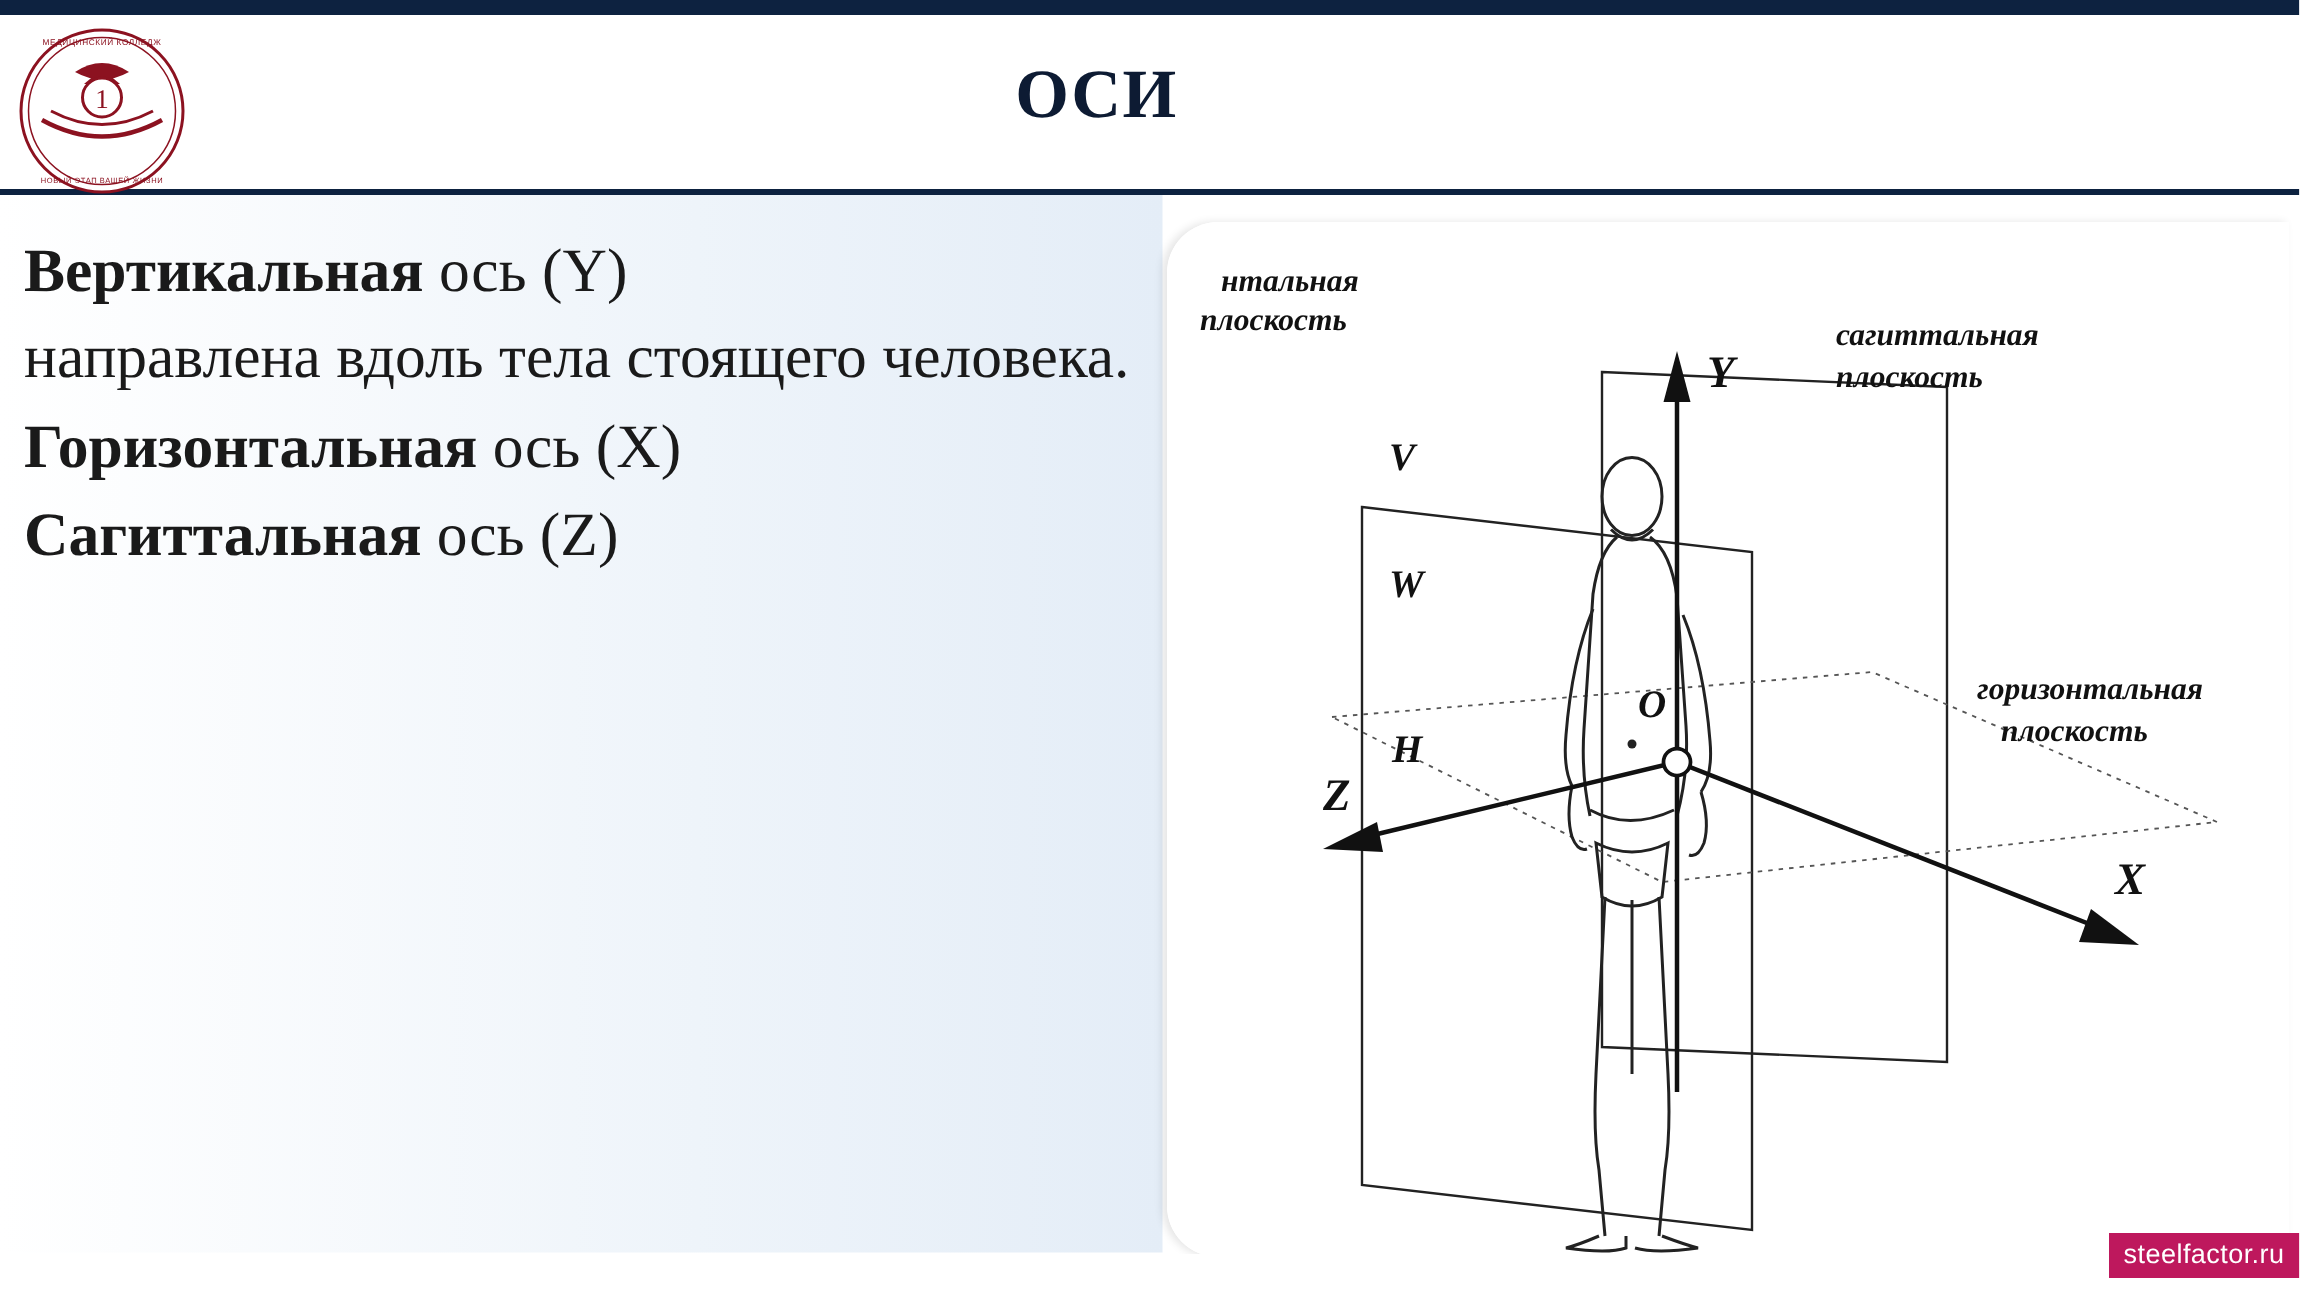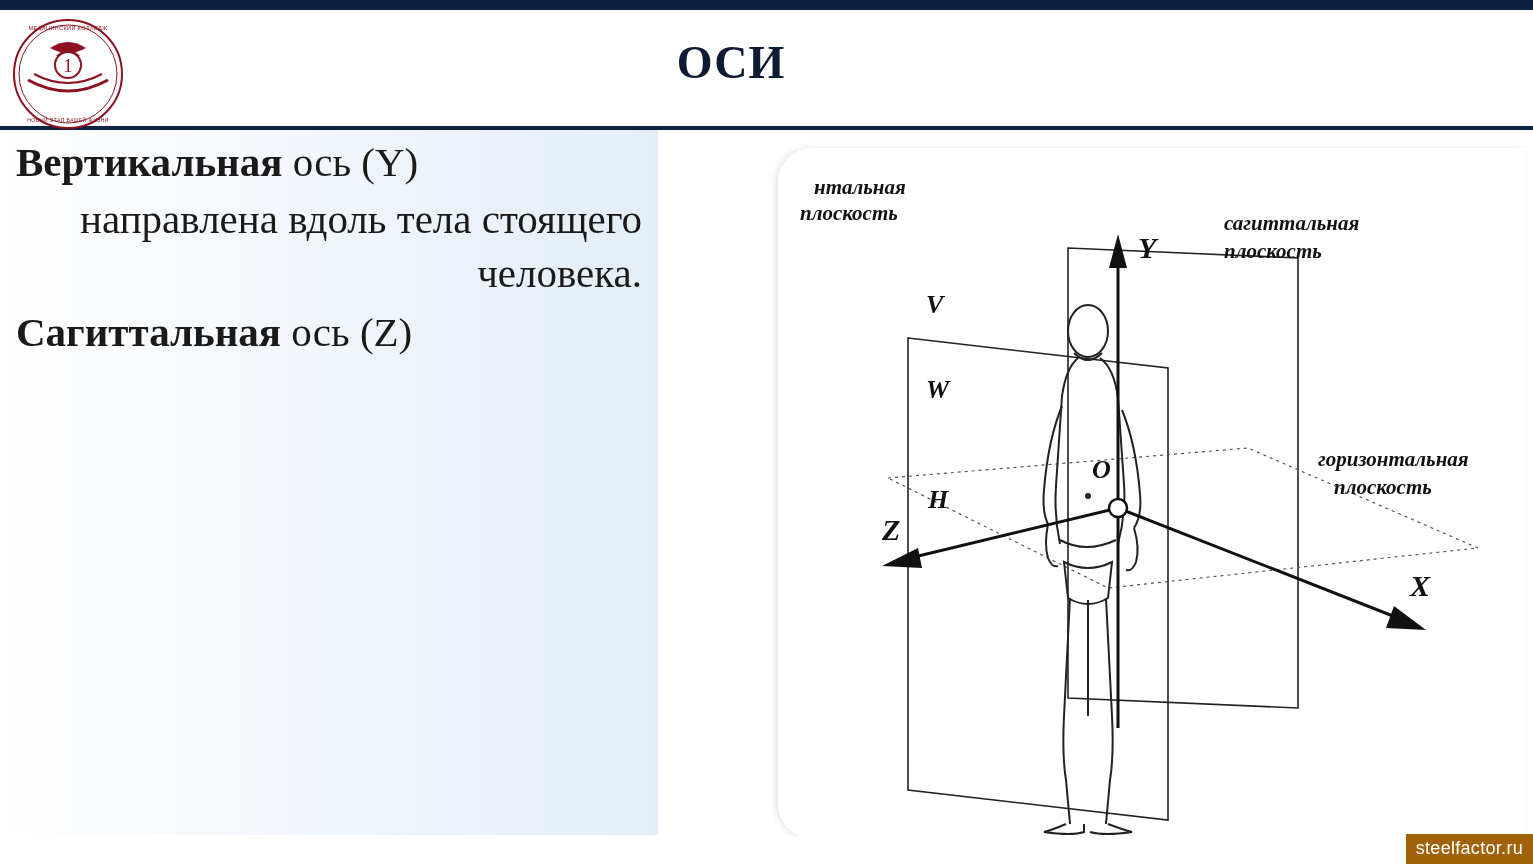--- a/index.html
+++ b/index.html
@@ -52,61 +52,60 @@
     width: 112px;
     height: 112px;
   }
   .logo svg { display:block; }
 
   
   .left-panel {
     position: absolute;
     top: 130px;
     left: 0;
-    width: 658px;
+    width: 775px;
     height: 705px;
     background: linear-gradient(to right, #ffffff 0%, #eef4fa 60%, #e4edf7 100%);
-    padding: 6px 16px 0 16px;
+    padding: 24px 16px 0 16px;
     box-sizing: border-box;
   }
   .para {
     font-family: "Liberation Serif", serif;
     font-size: 41px;
     line-height: 1.30;
     color: #1a1a1a;
     margin: 0 0 6px 0;
   }
   .para .lead {
     font-weight: bold;
   }
   .para.cont {
     margin-top: -2px;
-    text-align: right;
   }
 
   
   .diagram-card {
     position: absolute;
     top: 148px;
     left: 778px;
     width: 748px;
     height: 690px;
     background: #ffffff;
     border-radius: 34px 0 0 34px;
     box-shadow: -3px 0 6px rgba(0,0,0,0.10);
     overflow: hidden;
   }
   .diagram-card svg { display: block; }
 
   
   .watermark {
     position: absolute;
     right: 0;
-    bottom: 0;
-    background: #a16207;
+    bottom: 12px;
+    background: #be185d;
     color: #ffffff;
     font-family: "Liberation Sans", sans-serif;
     font-size: 18px;
     padding: 4px 10px 5px 10px;
     letter-spacing: 0.3px;
   }
   
   .bottombar {
     position: absolute;
     left: 0;
@@ -141,20 +140,23 @@
     <div class="header-title">ОСИ</div>
   </div>
 
   <div class="left-panel">
 
     <p class="para">
       <span class="lead">Вертикальная</span><span> ось (Y)</span>
     </p>
     <p class="para cont">направлена вдоль тела стоящего человека.</p>
 
+    <p class="para">
+      <span class="lead">Горизонтальная</span><span> ось (X)</span>
+    </p>
 
     <p class="para">
       <span class="lead">Сагиттальная</span><span> ось (Z)</span>
     </p>
 
   </div>
 
   <div class="diagram-card">
     <svg width="748" height="690" viewBox="0 0 748 690" aria-hidden="true">
       <rect x="0" y="0" width="748" height="690" fill="#ffffff"></rect>

